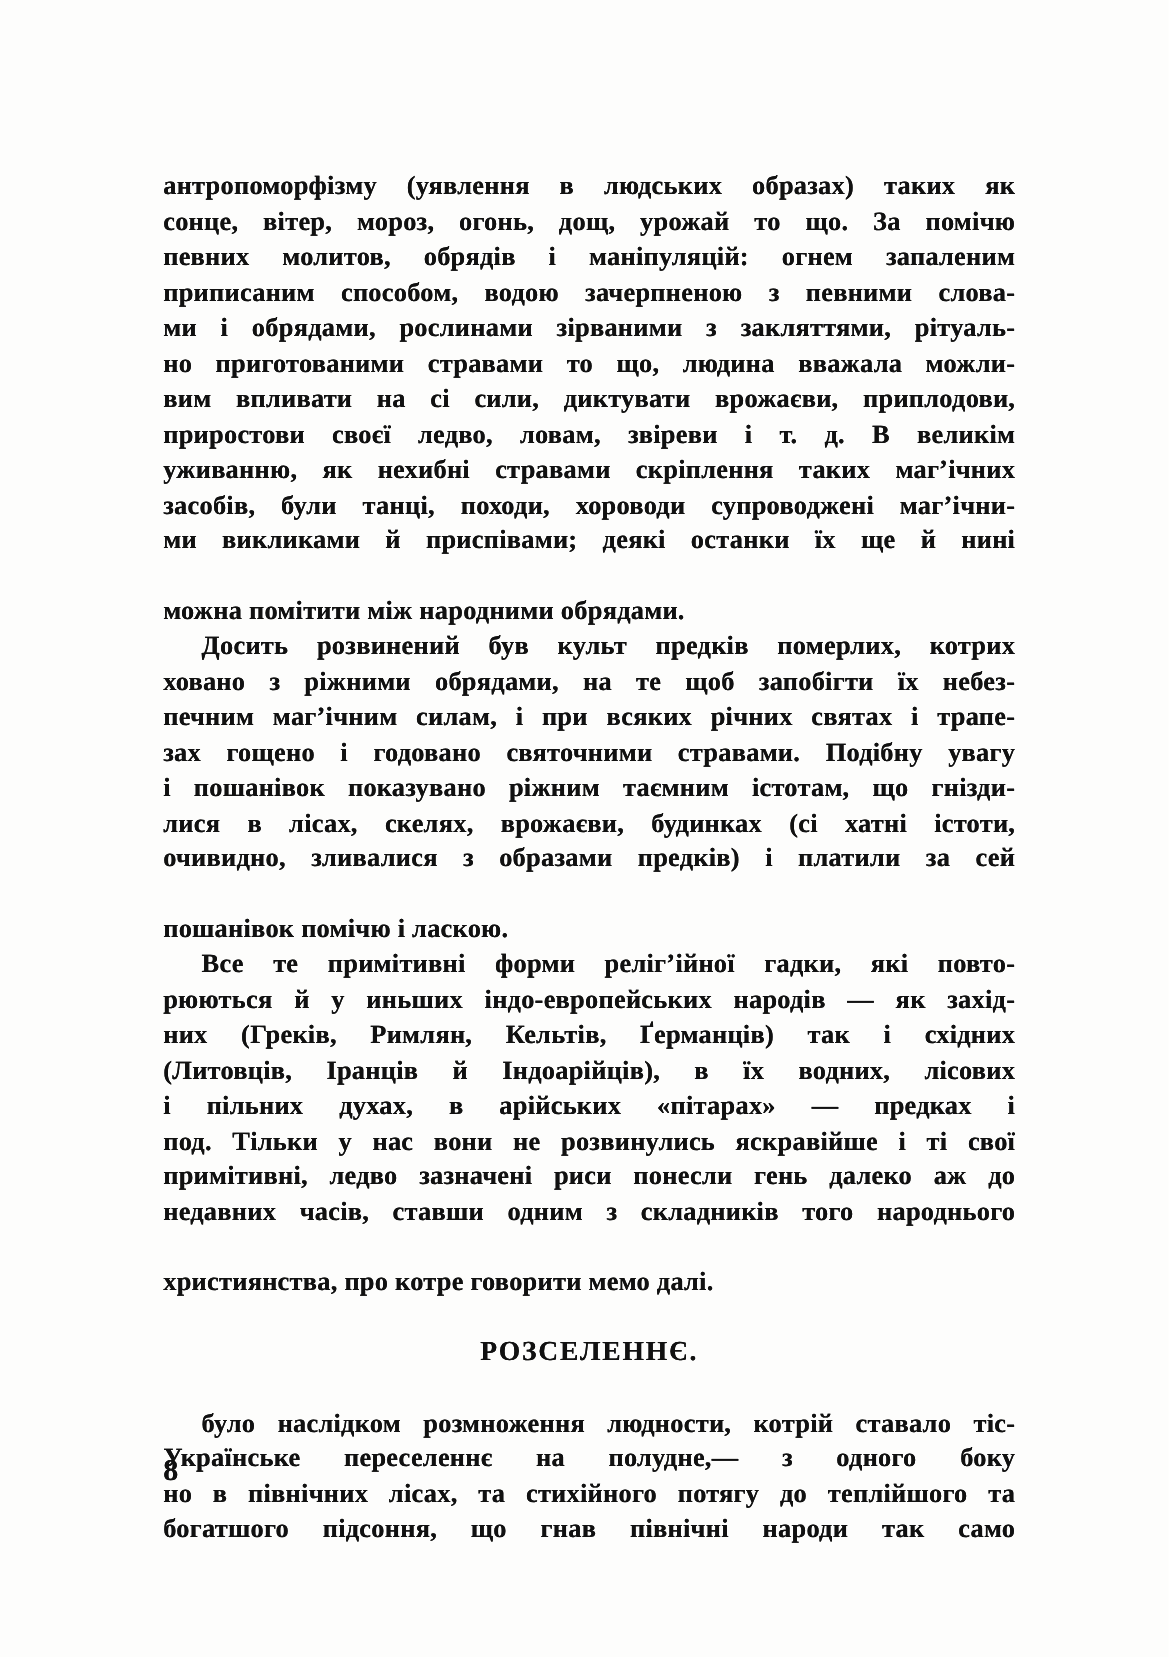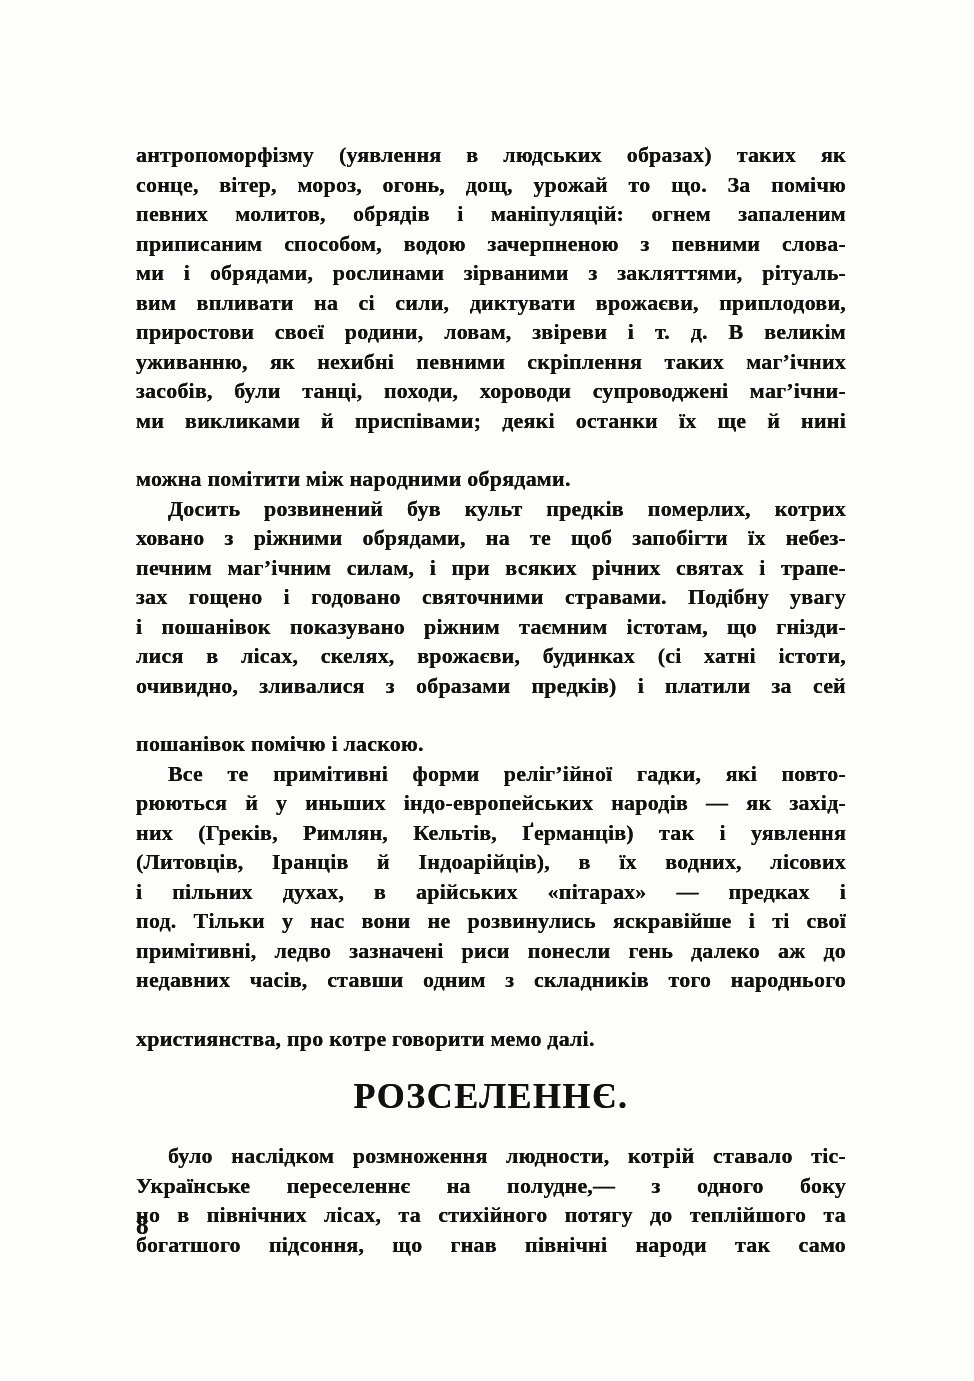--- a/index.html
+++ b/index.html
@@ -36,21 +36,21 @@
     font-weight: bold;
   }
   .line.para-end {
     text-align-last: left;
     margin-top: 29px;
   }
   .paragraph.indented .line:first-child {
     text-indent: 32px;
   }
   .heading {
-    font-size: 36px;
+    font-size: 23px;
     font-weight: bold;
     line-height: 36px;
     text-align: center;
     letter-spacing: 1.5px;
     margin-top: 25px;
     margin-bottom: 27px;
     text-shadow: 0 0 0.5px currentColor;
   }
   .page-number {
     position: absolute;
@@ -65,41 +65,42 @@
 <body>
 
 <div class="page">
   <div class="text-column">
       <div class="paragraph">
         <div class="line">антропоморфізму (уявлення в людських образах) таких як</div>
         <div class="line">сонце, вітер, мороз, огонь, дощ, урожай то що. За помічю</div>
         <div class="line">певних молитов, обрядів і маніпуляцій: огнем запаленим</div>
         <div class="line">приписаним способом, водою зачерпненою з певними слова-</div>
         <div class="line">ми і обрядами, рослинами зірваними з закляттями, рітуаль-</div>
+        <div class="line">но приготованими стравами то що, людина вважала можли-</div>
         <div class="line">вим впливати на сі сили, диктувати врожаєви, приплодови,</div>
-        <div class="line">приростови своєї родини, ловам, звіреви і т. д. В великім</div>
-        <div class="line">уживанню, як нехибні певними скріплення таких маг’ічних</div>
+        <div class="line">приростови своєї ледво, ловам, звіреви і т. д. В великім</div>
+        <div class="line">уживанню, як нехибні стравами скріплення таких маг’ічних</div>
         <div class="line">засобів, були танці, походи, хороводи супроводжені маг’ічни-</div>
         <div class="line">ми викликами й приспівами; деякі останки їх ще й нині</div>
         <div class="line para-end">можна помітити між народними обрядами.</div>
       </div>
       <div class="paragraph indented">
         <div class="line">Досить розвинений був культ предків померлих, котрих</div>
         <div class="line">ховано з ріжними обрядами, на те щоб запобігти їх небез-</div>
         <div class="line">печним маг’ічним силам, і при всяких річних святах і трапе-</div>
         <div class="line">зах гощено і годовано святочними стравами. Подібну увагу</div>
         <div class="line">і пошанівок показувано ріжним таємним істотам, що гнізди-</div>
         <div class="line">лися в лісах, скелях, врожаєви, будинках (сі хатні істоти,</div>
         <div class="line">очивидно, зливалися з образами предків) і платили за сей</div>
         <div class="line para-end">пошанівок помічю і ласкою.</div>
       </div>
       <div class="paragraph indented">
         <div class="line">Все те примітивні форми реліг’ійної гадки, які повто-</div>
         <div class="line">рюються й у иньших індо-европейських народів — як захід-</div>
-        <div class="line">них (Греків, Римлян, Кельтів, Ґерманців) так і уявлення</div>
+        <div class="line">них (Греків, Римлян, Кельтів, Ґерманців) так і східних</div>
         <div class="line">(Литовців, Іранців й Індоарійців), в їх водних, лісових</div>
         <div class="line">і пільних духах, в арійських «пітарах» — предках і</div>
         <div class="line">под. Тільки у нас вони не розвинулись яскравійше і ті свої</div>
         <div class="line">примітивні, ледво зазначені риси понесли гень далеко аж до</div>
         <div class="line">недавних часів, ставши одним з складників того народнього</div>
         <div class="line para-end">християнства, про котре говорити мемо далі.</div>
       </div>
       <div class="heading">РОЗСЕЛЕННЄ.</div>
       <div class="paragraph indented">
         <div class="line">було наслідком розмноження людности, котрій ставало тіс-</div>

